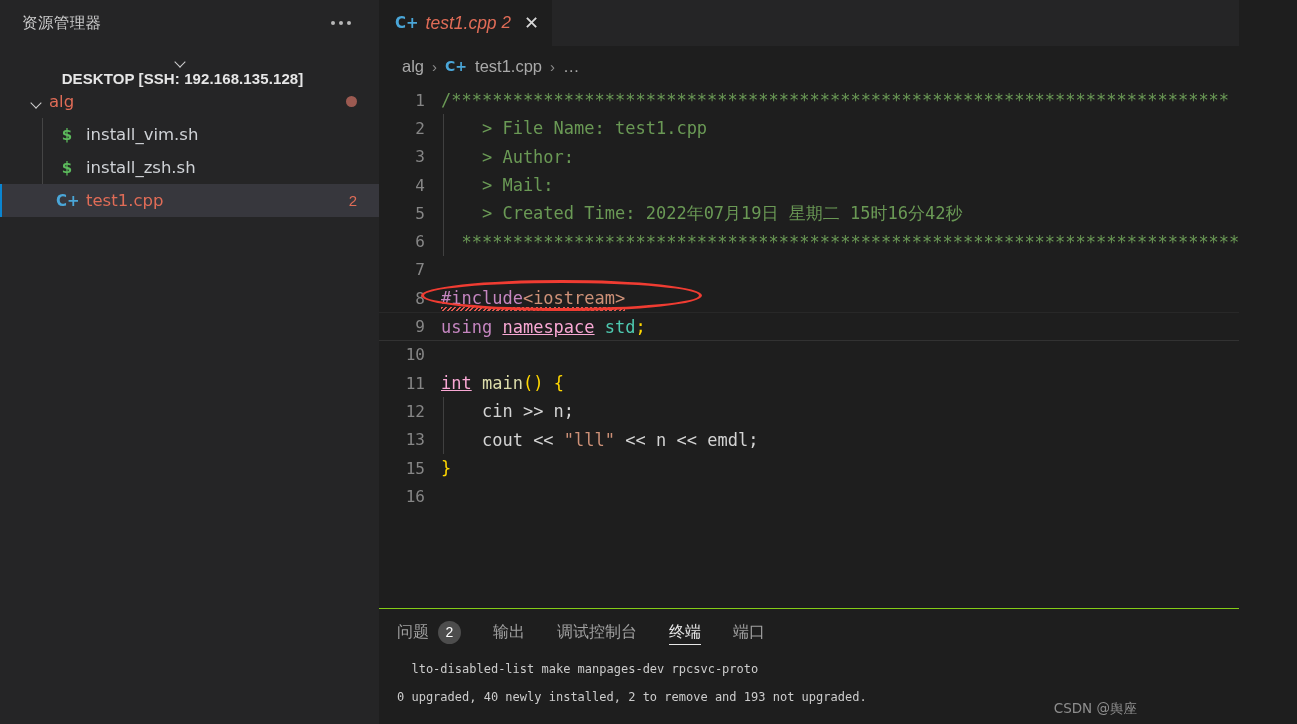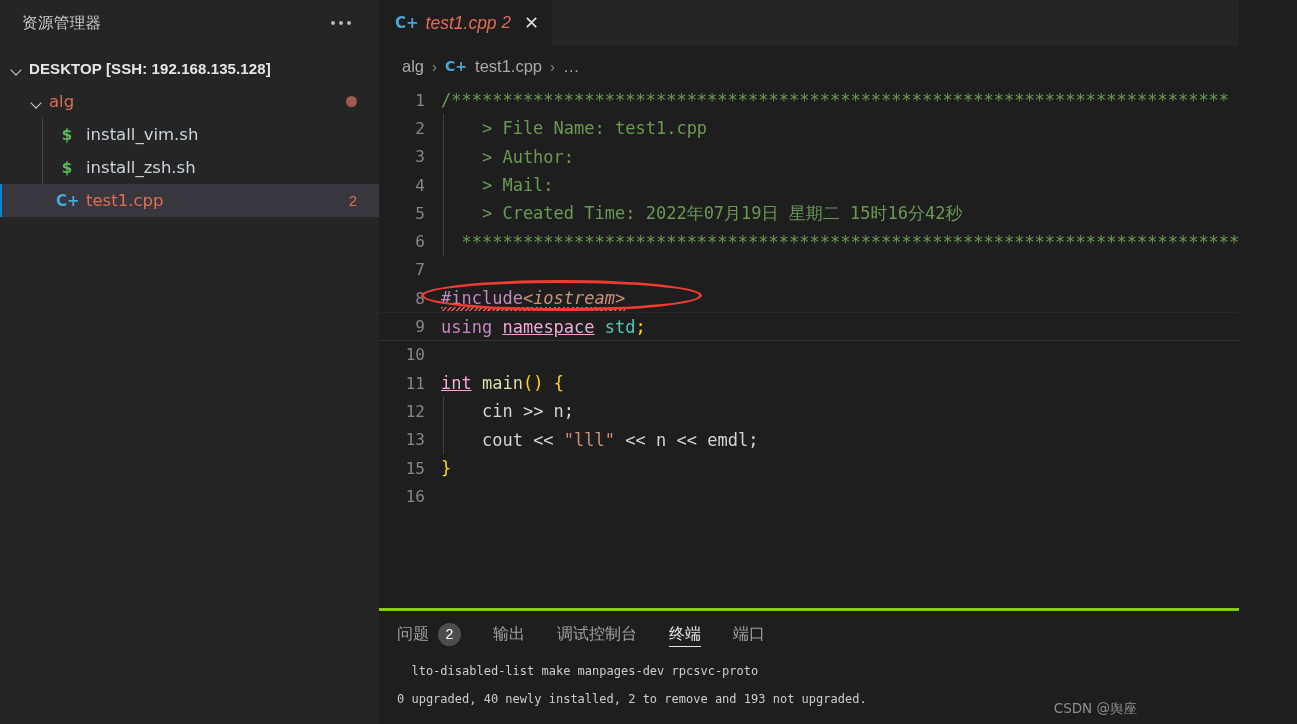--- a/index.html
+++ b/index.html
@@ -33,21 +33,21 @@
   .dots i { width:4px; height:4px; border-radius:50%; background:#b8b8b8; display:block; }
 
   
   #tree { margin-top:6px; }
   .trow {
     height:33px; display:flex; align-items:center;
     position:relative; cursor:pointer; font-size:16px;
     font-family:"DejaVu Sans", sans-serif;
     padding-right:22px;
   }
-  .trow.root { padding-left:8px; }
+  .trow.root { padding-left:8px;flex-direction:column; }
   .trow.lvl1 { padding-left:28px; }
   .trow.lvl2 { padding-left:56px; }
   .trow.selected { background:#37373d; }
   .trow.selected::before{
     content:""; position:absolute; left:0; top:0; bottom:0; width:2px; background:#0a85d1;
   }
   .chev {
     width:18px; height:18px; flex:0 0 18px; position:relative; margin-right:3px;
     display:inline-block;
   }
@@ -121,21 +121,21 @@
     color:#868686; font-size:16px;
   }
   .code { font-size:17px; letter-spacing:0px; position:relative; }
   .line.current { border-top:1px solid #282828; border-bottom:1px solid #323232; }
   .iguide{
     position:absolute; left:64px; top:0; bottom:0; width:1px; background:#404040;
   }
   
   .c-com  { color:#6a9955; }
   .c-pre  { color:#c586c0; }
-  .c-inc  { color:#ce9178;font-style:italic; }
+  .c-inc  { color:#ce9178; }
   .c-key  { color:#f9a8d4;text-decoration:underline; }
   .c-type { color:#4ec9b0; }
   .c-fn   { color:#dcdcaa; }
   .c-str  { color:#ce9178; }
   .c-num  { color:#b5cea8; }
   .c-brc  { color:#ffd700; }
   .c-plain{ color:#d4d4d4; }
   .squiggle {
     position:absolute; left:0; right:0; bottom:-3px; height:4px;
     background-image:
@@ -144,21 +144,21 @@
   
   #annot-ellipse{
     position:absolute; left:72px; top:6px; width:281px; height:31px;
     border:3px solid #f03c32; border-radius:50%;
     pointer-events:none;
   }
 
   
   #panel {
     position:absolute; left:0; right:0; bottom:0; height:116px;
-    background:#1e1e1e; border-top:3px solid #84cc16;
+    background:#1e1e1e; border-top:1px solid #84cc16;
   }
   #panel-tabs {
     height:46px; display:flex; align-items:center; gap:32px;
     padding-left:18px; font-family:"DejaVu Sans", sans-serif;
   }
   .ptab {
     color:#a0a0a0; font-size:16px; cursor:pointer; position:relative;
     display:flex; align-items:center; gap:9px; height:46px;
   }
   .ptab.active { color:#e7e7e7; }

